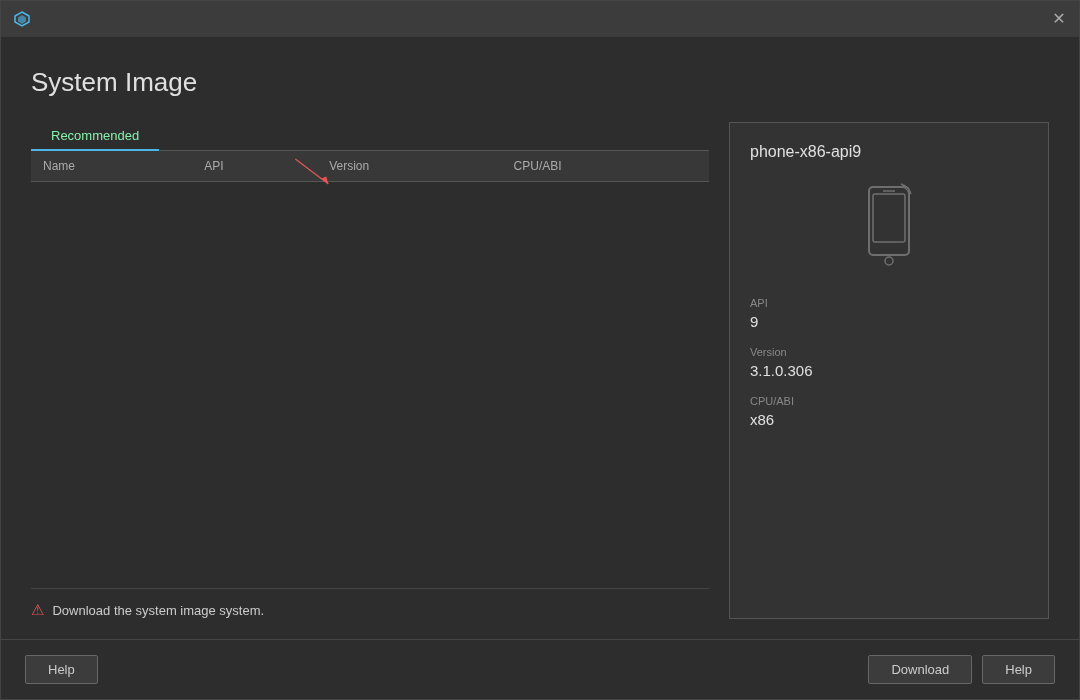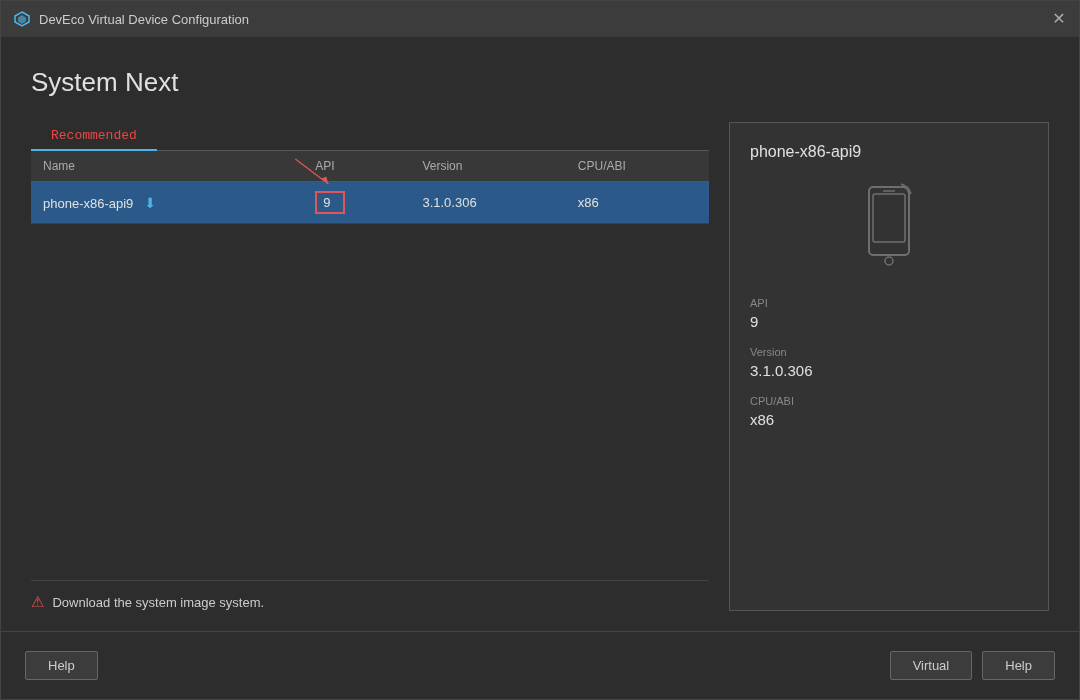--- a/index.html
+++ b/index.html
@@ -97,23 +97,22 @@
     .tab {
       padding: 6px 20px;
       font-size: 13px;
       color: #aaa;
       cursor: pointer;
       border-bottom: 2px solid transparent;
       margin-bottom: -1px;
     }
 
     .tab.active {
-      color: #ef4444;
+      color: #86efac;
       border-bottom: 2px solid #4db6e8;
-      font-family: Liberation Mono, monospace;
     }
 
     .table-container {
       flex: 1;
       overflow: hidden;
     }
 
     .table {
       width: 100%;
       border-collapse: collapse;
@@ -215,21 +214,21 @@
       color: #ccc;
       flex: 1;
     }
 
     .warning-icon {
       color: #e05555;
       font-size: 15px;
     }
 
     .footer {
-      height: 68px;
+      height: 60px;
       background: #2d2d2d;
       border-top: 1px solid #444;
       display: flex;
       align-items: center;
       padding: 0 24px;
       justify-content: space-between;
       flex-shrink: 0;
     }
 
     .btn {
@@ -281,27 +280,26 @@
 
 <div class="window">
 
   <div class="titlebar">
     <div class="titlebar-left">
 
       <svg class="titlebar-logo" viewBox="0 0 18 18" fill="none">
         <polygon points="9,2 16,6 16,12 9,16 2,12 2,6" fill="none" stroke="#4db6e8" stroke-width="1.5"></polygon>
         <polygon points="9,5 13,7.5 13,11.5 9,14 5,11.5 5,7.5" fill="#4db6e8" opacity="0.6"></polygon>
       </svg>
-      <span class="titlebar-title">DevEco Virtual Device Configuration</span>
     </div>
     <div class="titlebar-close">✕</div>
   </div>
 
   <div class="content">
-    <div class="page-title">System Next</div>
+    <div class="page-title">System Image</div>
 
     <div class="main-area">
 
       <div class="left-panel">
 
         <div class="tab-bar">
           <div class="tab active">
             <span>Recommended</span>
           </div>
         </div>
@@ -328,34 +326,20 @@
                   <th>
                     <span>Version</span>
                   </th>
                   <th>
                     <span>CPU/ABI</span>
                   </th>
                 </tr>
               </thead>
               <tbody>
 
-                <tr class="selected">
-                  <td>
-                    <span>phone-x86-api9</span>
-                    &nbsp;
-                    <span class="download-icon">⬇</span>
-                  </td>
-                  <td>
-                    <span class="api-highlight-box" style="border: 2px solid #e05555; display:inline-block; padding:2px 6px;">
-                      <span>9</span>
-                    </span>
-                  </td>
-                  <td>3.1.0.306</td>
-                  <td>x86</td>
-                </tr>
 
               </tbody>
             </table>
           </div>
         </div>
 
         <div class="bottom-area">
           <div class="warning-msg">
             <span class="warning-icon">⚠</span>
             <span>Download the system image system.</span>
@@ -390,17 +374,17 @@
 
         <div class="detail-label">CPU/ABI</div>
         <div class="detail-value">x86</div>
       </div>
     </div>
   </div>
 
   <div class="footer">
     <button class="btn">Help</button>
     <div class="footer-right">
-      <button class="btn">Virtual</button>
+      <button class="btn">Download</button>
       <button class="btn btn-primary">Help</button>
     </div>
   </div>
 </div>
 
 </body></html>

